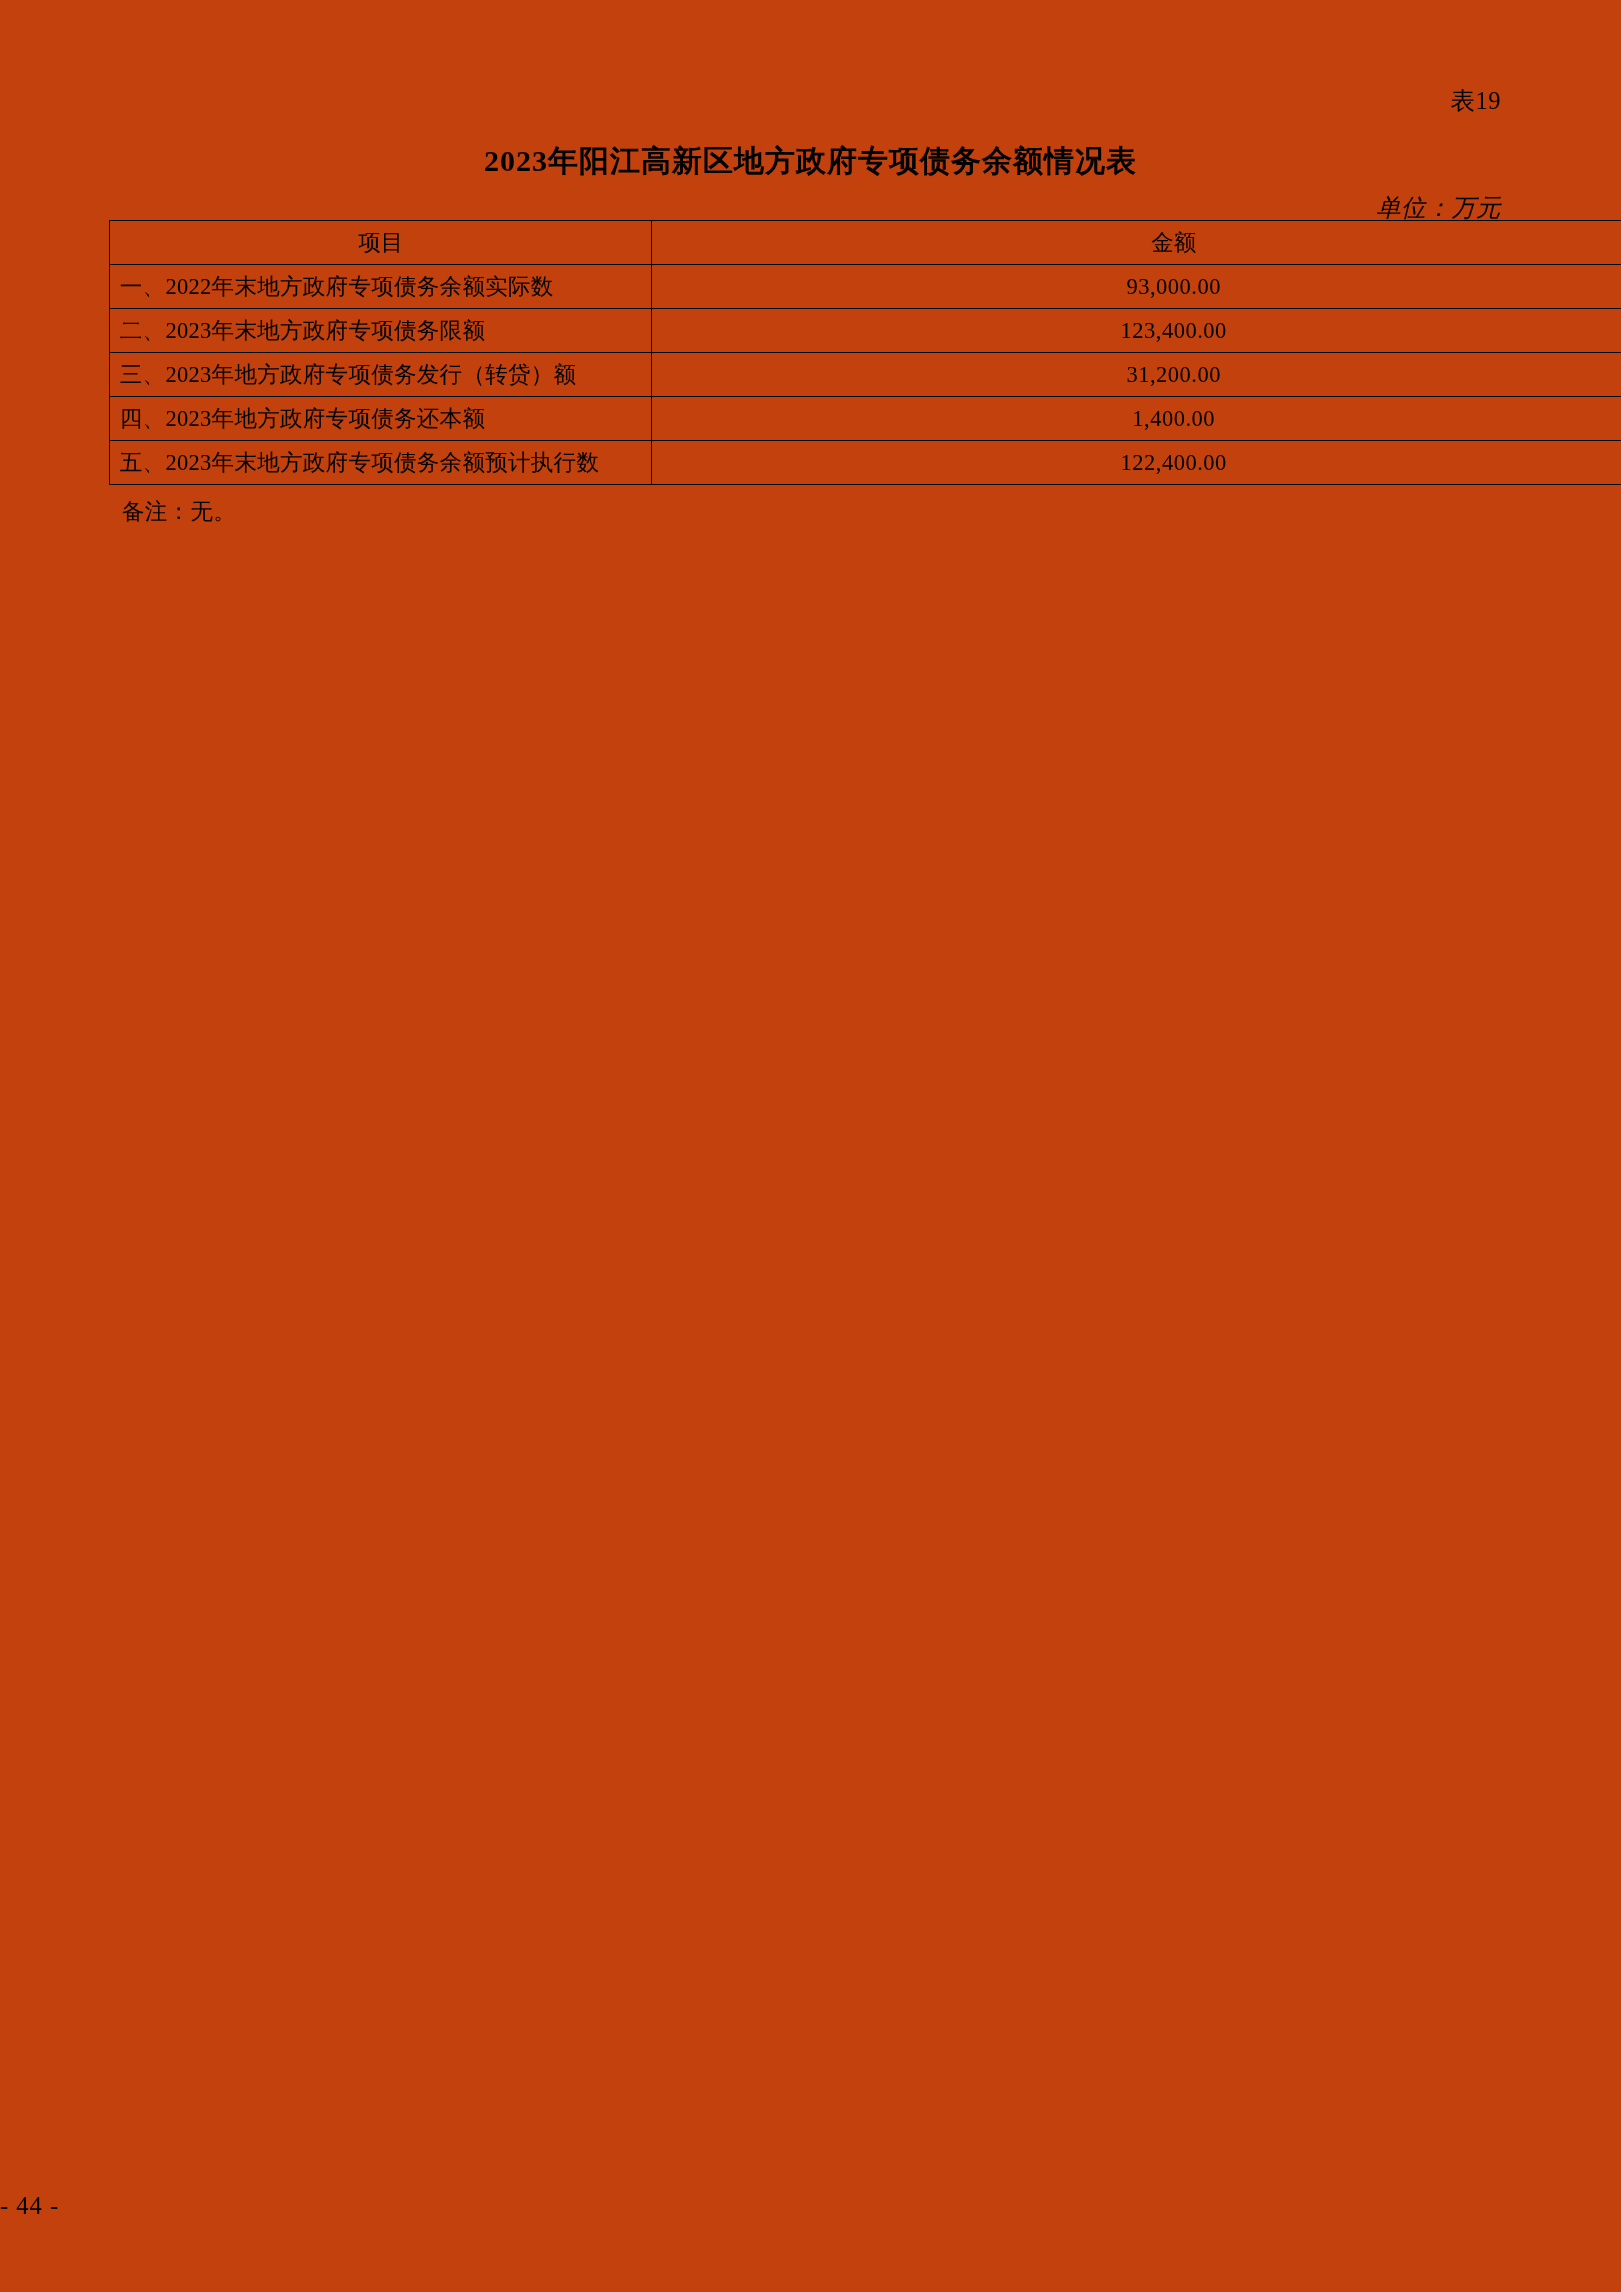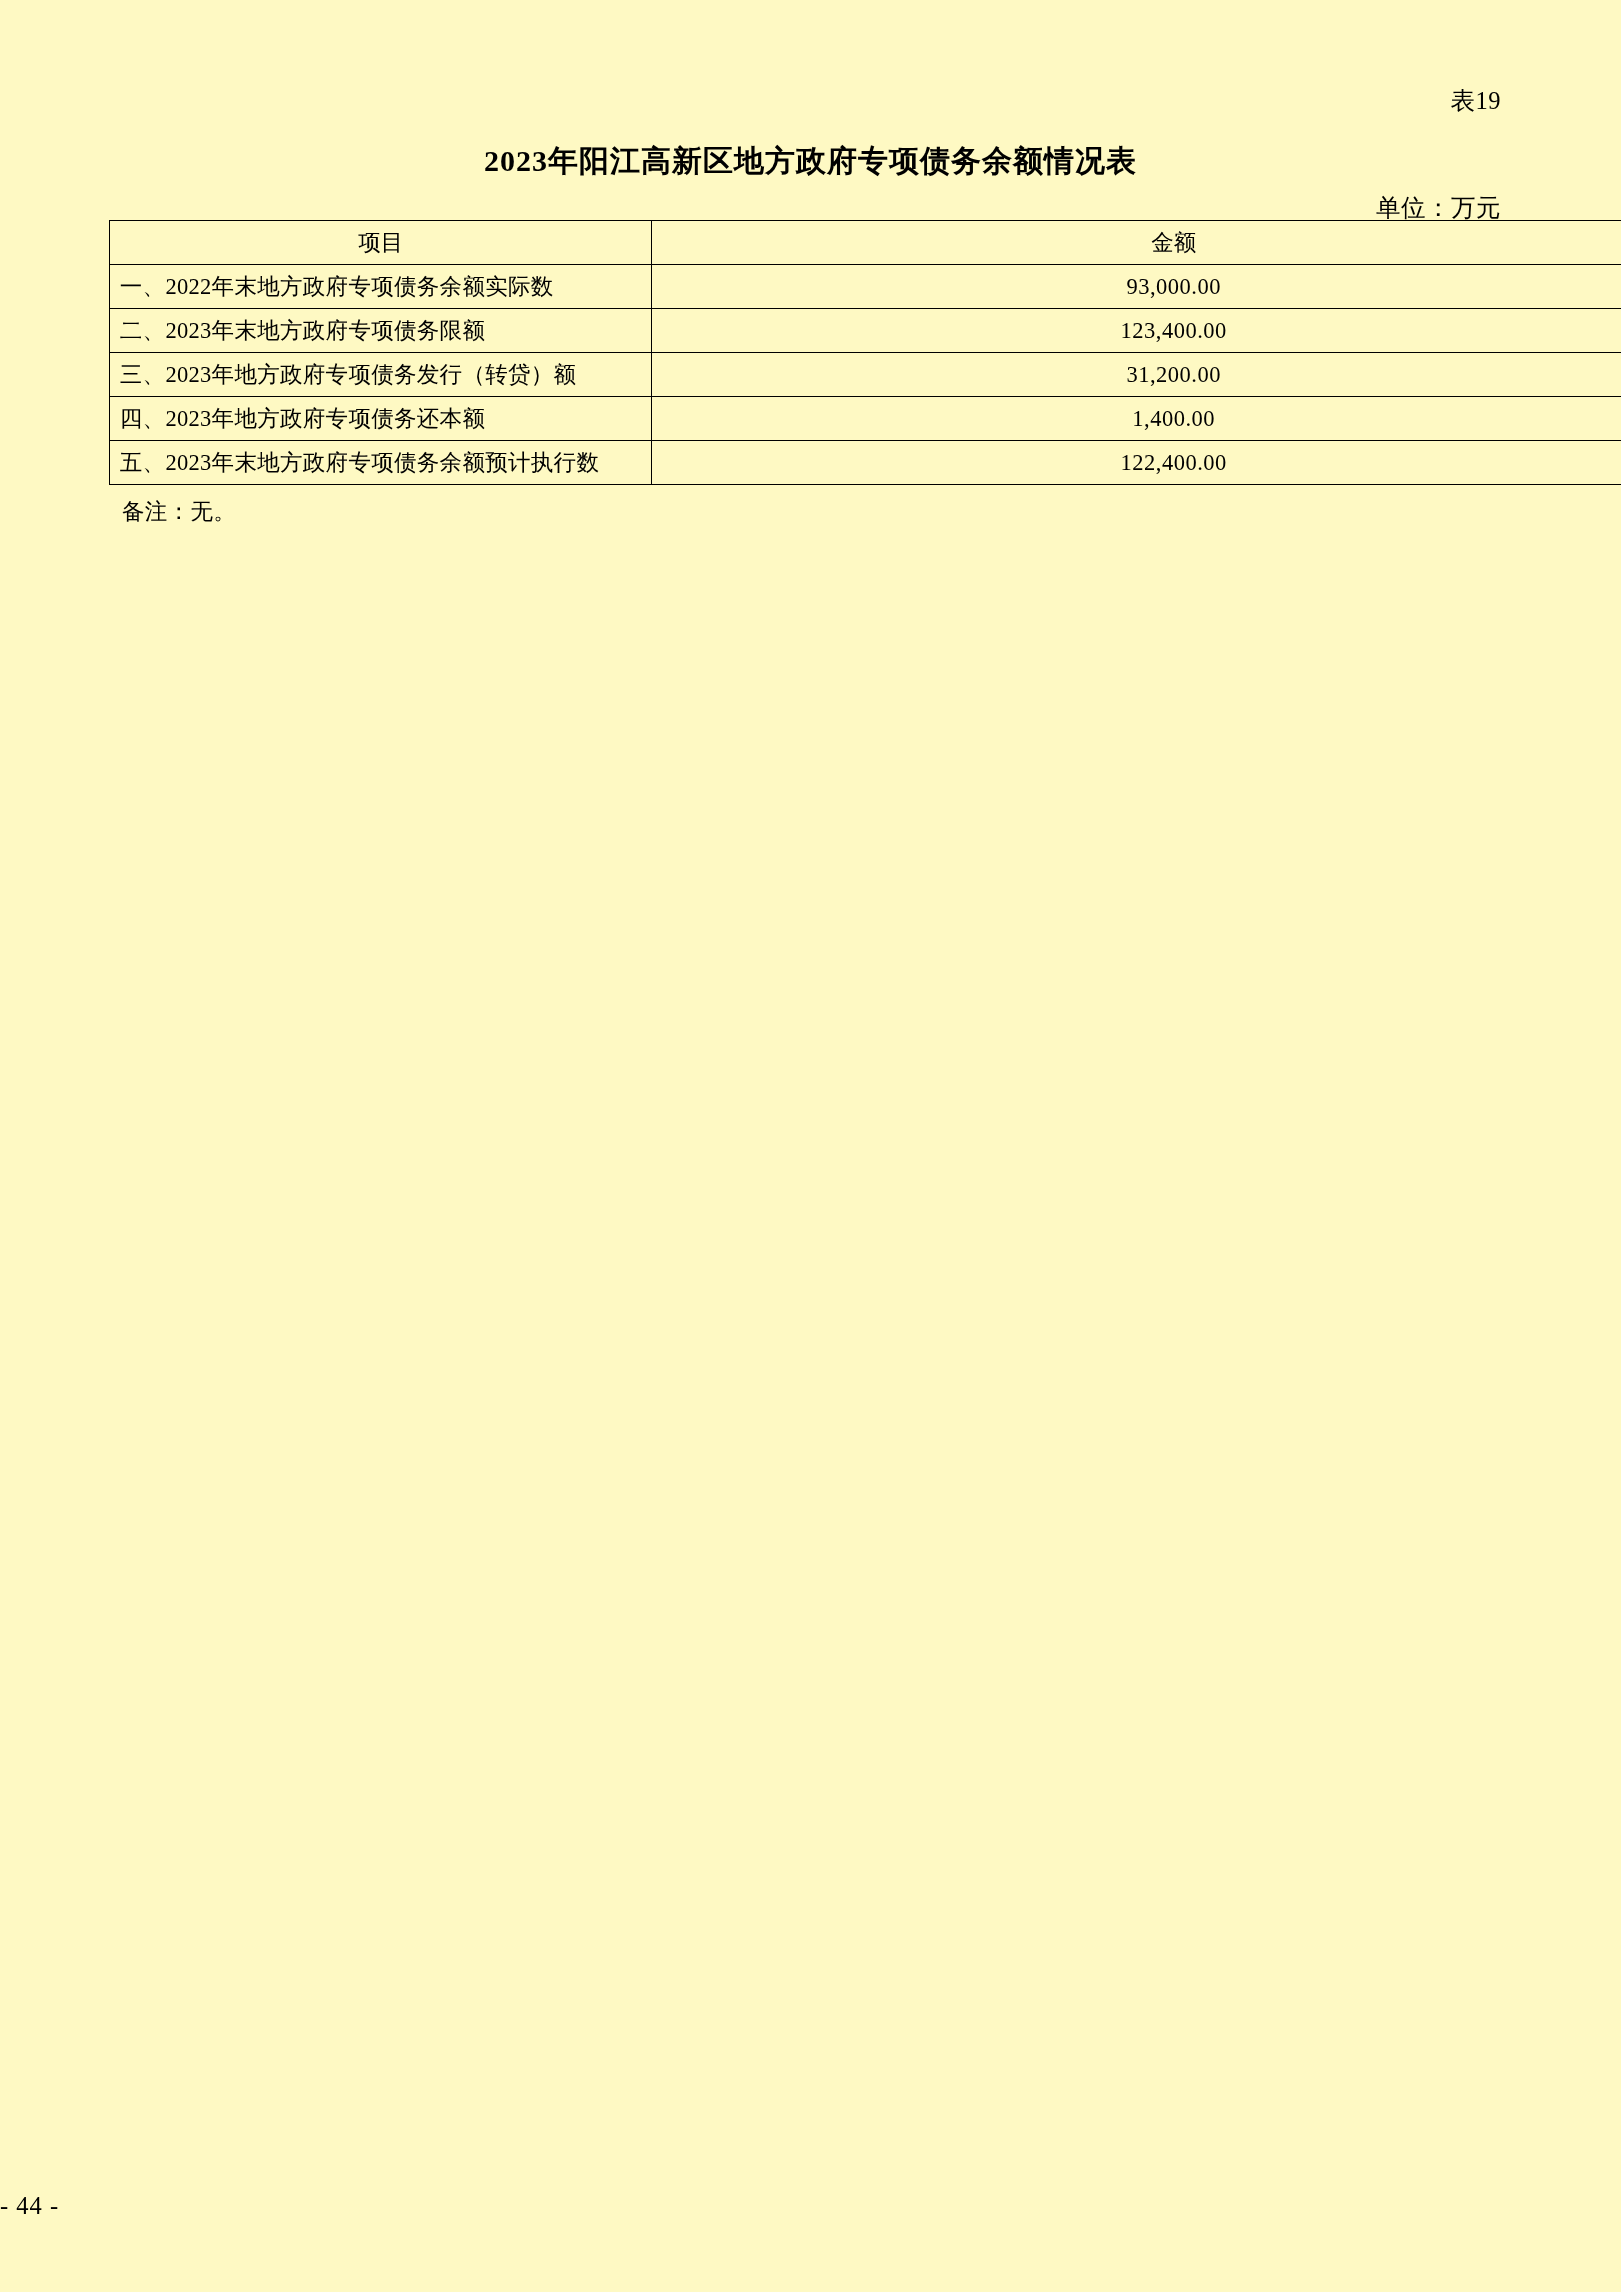--- a/index.html
+++ b/index.html
@@ -4,21 +4,21 @@
 <style>
   html, body {
     margin: 0;
     padding: 0;
     background: #ffffff;
   }
   .page {
     position: relative;
     width: 1621px;
     height: 2293px;
-    background: #fef9c3;
+    background: #c2410c;
     font-family: "Liberation Serif", serif;
     color: #000000;
     box-sizing: border-box;
   }
   .table-label {
     position: absolute;
     top: 84px;
     right: 120px;
     font-size: 24.5px;
     font-family: "Liberation Serif", serif;
@@ -35,20 +35,21 @@
     letter-spacing: 1px;
     font-family: "Liberation Serif", serif;
     margin-top: 12px;
   }
   .unit-line {
     position: absolute;
     top: 191px;
     right: 120px;
     font-size: 24.5px;
     letter-spacing: 0.5px;
+    font-style: italic;
   }
   .table-wrap {
     position: absolute;
     top: 220px;
     left: 109px;
     width: 1587px;
   }
   table.fin {
     border-collapse: collapse;
     width: 100%;

